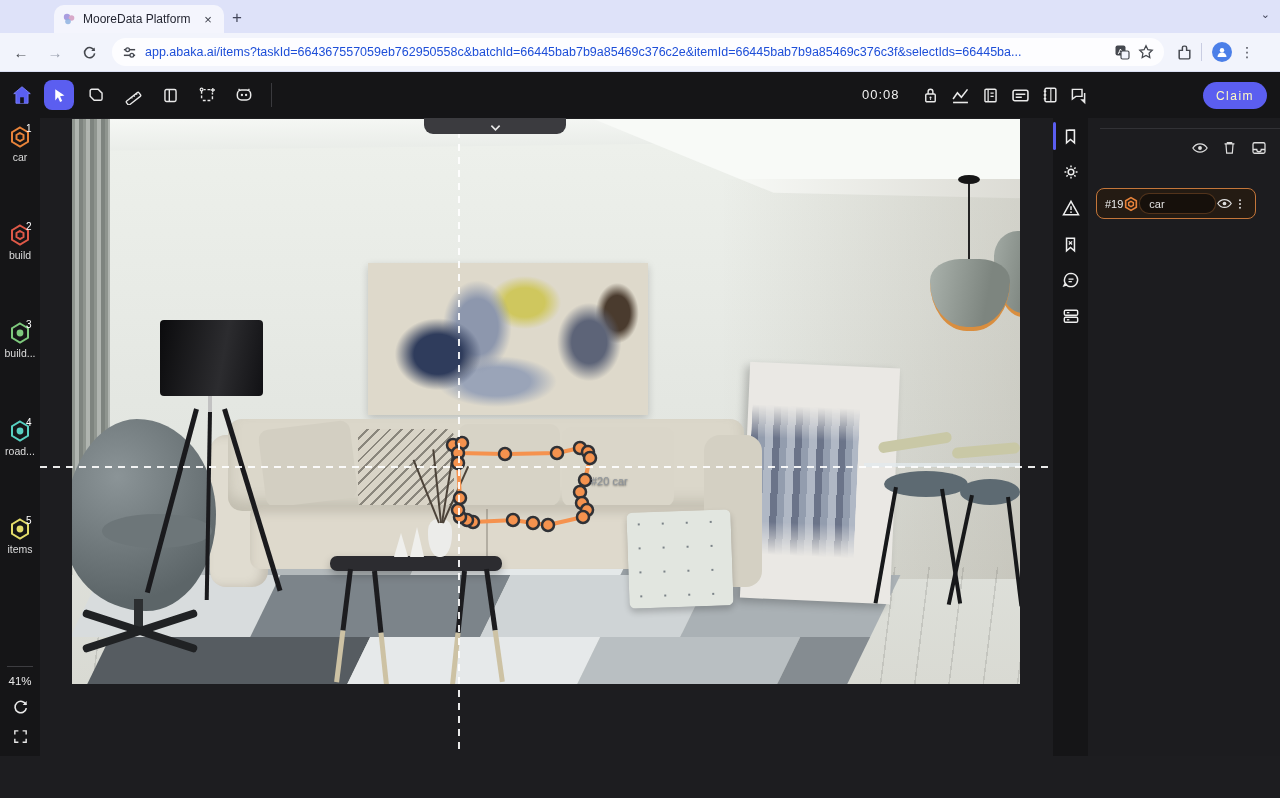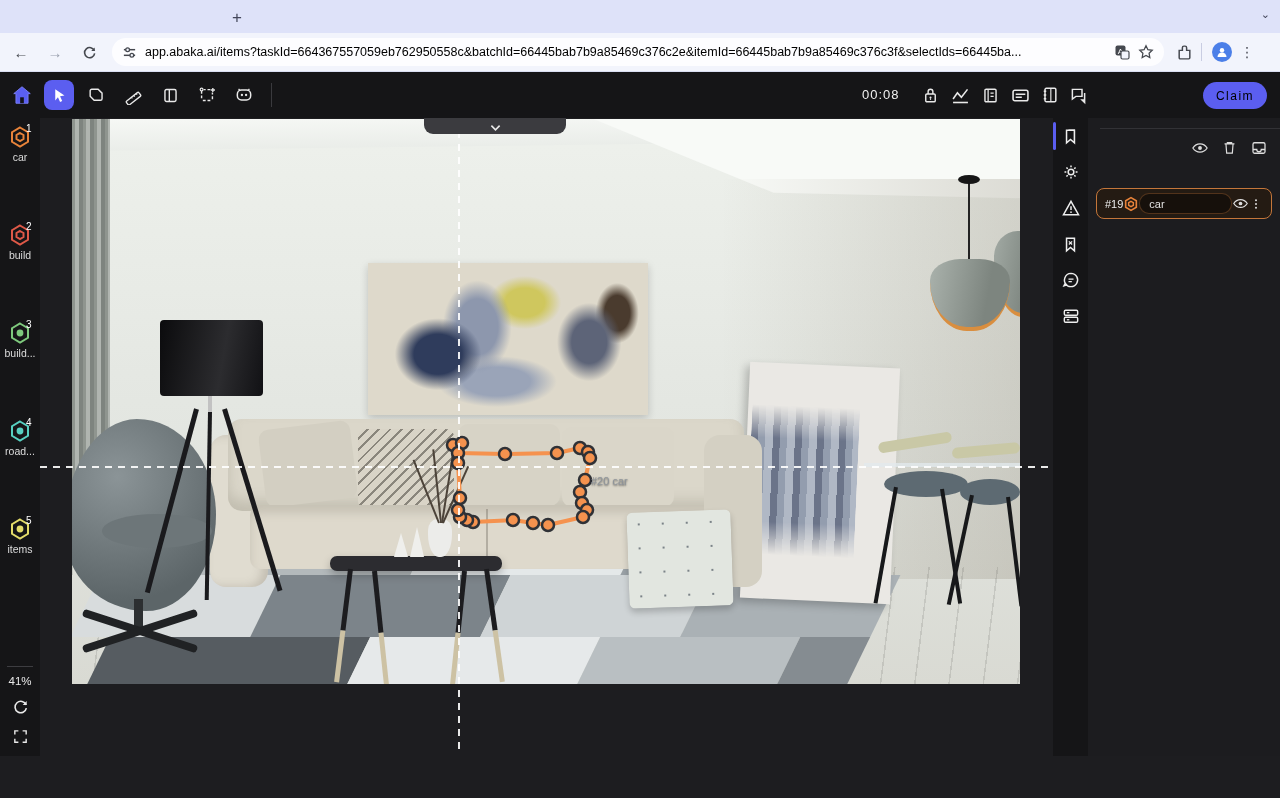--- a/index.html
+++ b/index.html
@@ -16,35 +16,35 @@
   #newtab { position:absolute; left:232px; top:8px; font-size:17px; color:#43465a; }
   #winchev { position:absolute; right:10px; top:8px; font-size:11px; color:#43465a; }
 
   #urlrow { position:absolute; left:0; top:33px; width:1280px; height:39px; background:#f2f4fc;
     display:flex; align-items:center; border-bottom:1px solid #dadef2; }
   .navico { width:26px; height:26px; display:flex; align-items:center; justify-content:center;
     font-size:15px; color:#45484f; margin-left:8px; }
   .navico.dis { color:#9aa0ae; }
   #urlpill { margin-left:10px; width:1052px; height:28px; background:#fdfdff; border-radius:14px;
     display:flex; align-items:center; padding:0 10px; gap:8px; }
-  #urltxt { font-size:12.5px; color:#000000; white-space:nowrap; overflow:hidden; flex:1; }
+  #urltxt { font-size:12.5px; color:#1d4ed8; white-space:nowrap; overflow:hidden; flex:1; }
   #avatar { width:20px; height:20px; border-radius:50%; background:#4b7fe8; display:flex; align-items:center; justify-content:center; margin-left:10px; }
   .kebab { color:#4a4d57; font-size:14px; margin:0 10px 0 8px; letter-spacing:0; }
   .vsep { width:1px; height:18px; background:#c9cde2; margin-left:8px; }
 
   
   #app { position:absolute; left:0; top:72px; width:1280px; height:726px; background:#1d1d20; }
   #toolbar { position:absolute; left:0; top:0; width:1280px; height:46px; background:#151517; display:flex; align-items:center; }
   .tool { width:30px; height:30px; margin-left:7px; border-radius:8px; display:flex; align-items:center; justify-content:center; }
   .tool.sel { background:#5b5ef0; }
   .tdiv { width:1px; height:24px; background:#3a3a3e; margin-left:12px; }
   #timer { position:absolute; left:862px; color:#f0f0f0; font-size:13px; letter-spacing:1px; top:15px; }
   .ric { position:absolute; top:9px; width:28px; height:28px; display:flex; align-items:center; justify-content:center; }
   #claim { position:absolute; left:1203px; top:10px; width:64px; height:27px; background:#5b5ef0; border:none;
-    border-radius:14px; color:#000000; font-size:12px; letter-spacing:1.5px; font-family:inherit; }
+    border-radius:14px; color:#fef9c3; font-size:12px; letter-spacing:1.5px; font-family:inherit; }
 
   
   #lsb { position:absolute; left:0; top:46px; width:40px; height:638px; background:#151517; }
   .cls { position:relative; width:40px; height:49px; text-align:center; }
   .cls .num { position:absolute; left:26px; top:0px; color:#fff; font-size:10px; }
   .cls .lbl { position:absolute; left:0; top:28px; width:40px; font-size:10.5px; color:#dcdcdc;
     white-space:nowrap; overflow:hidden; }
   #zoomctl { position:absolute; left:0; top:548px; width:40px; text-align:center; }
   #zoomctl .zdiv { width:26px; height:1px; background:#3d3d41; margin:0 auto 8px; }
   #zoomlvl { color:#e8e8e8; font-size:11.5px; }
@@ -142,32 +142,41 @@
   #rstrip { position:absolute; left:1053px; top:46px; width:35px; height:638px; background:#151517; }
   .sico { position:relative; width:35px; height:36px; display:flex; align-items:center; justify-content:center; }
   .actbar { position:absolute; left:0; top:4px; width:3px; height:28px; background:#5b5ef0; border-radius:2px; }
 
   
   #rpanel { position:absolute; left:1088px; top:46px; width:192px; height:638px; background:#1c1c1f; }
   #vbl { display:flex; align-items:center; gap:10px; padding:12px 0 0 14px; color:#f2f2f2;
     font-size:12px; letter-spacing:2.5px; }
   #rpdiv { margin:10px 0 0 12px; width:180px; height:1px; background:#323236; }
   #rowicons { display:flex; justify-content:flex-end; gap:12px; padding:10px 12px 0 0; }
-  #lblrow { position:absolute; left:8px; top:70px; width:176px; height:31px; border:1.5px solid #c4763a;
+  #lblrow { position:absolute; left:8px; top:70px; width:160px; height:31px; border:1.5px solid #c4763a;
     border-radius:8px; background:#241b13; display:flex; align-items:center; padding:0 8px; gap:0; }
   #lblrow .id { color:#ececec; font-size:11px; }
   #lblrow .pill { flex:1; height:21px; background:rgba(0,0,0,.38); border:1px solid rgba(196,118,58,.35);
     border-radius:10px; display:flex; align-items:center; padding-left:9px; color:#e0e0e0; font-size:11px; }
 </style>
 </head>
 <body>
 
 <div id="stage">
 
   <div id="tabstrip">
+    <div id="tab">
+      <svg width="14" height="14" viewBox="0 0 14 14">
+        <circle cx="5" cy="5" r="3.2" fill="#a99de0"></circle>
+          <circle cx="9.5" cy="6" r="2.8" fill="#d8a9c9"></circle>
+        <circle cx="6" cy="9.5" r="2.8" fill="#8fb3e0" opacity=".85"></circle>
+      </svg>
+      <span class="t">MooreData Platform</span>
+      <span class="tabx">×</span>
+    </div>
     <span id="newtab">+</span>
     <span id="winchev">⌄</span>
   </div>
 
   <div id="urlrow">
     <span class="navico">←</span>
     <span class="navico dis">→</span>
     <span class="navico">
       <svg width="15" height="15" viewBox="0 0 16 16">
           <path d="M13.2 6.2A5.4 5.4 0 1 0 13.5 9" fill="none" stroke="#45484f" stroke-width="1.7"></path>

